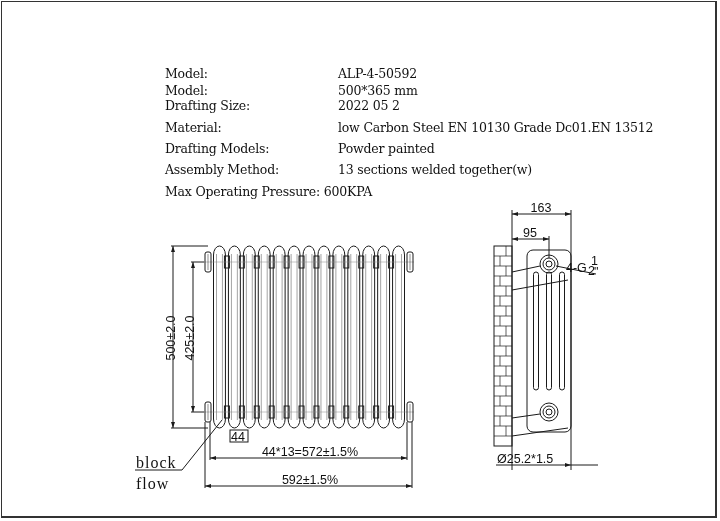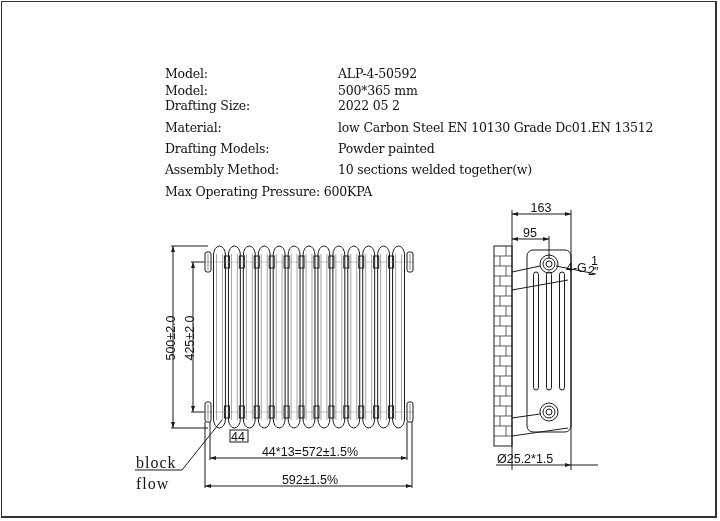--- a/index.html
+++ b/index.html
@@ -33,21 +33,21 @@
     <div class="spec" style="left: 157px; top: 120px;">
       <span class="lbl">Material:</span>
       <span class="val">low Carbon Steel  EN 10130 Grade Dc01.EN 13512</span>
     </div>
     <div class="spec" style="left: 157px; top: 141px;">
       <span class="lbl">Drafting Models:</span>
       <span class="val">Powder painted</span>
     </div>
     <div class="spec" style="left: 157px; top: 162px;">
       <span class="lbl">Assembly Method:</span>
-      <span class="val">10 sections welded together(w)</span>
+      <span class="val">13 sections welded together(w)</span>
     </div>
     <div class="spec" style="left: 157px; top: 184px;">
       <span class="lbl">Max Operating Pressure: 600KPA</span>
     </div>
   </div>
 
 <svg id="drawing" width="720" height="521" viewBox="0 0 720 521">
   <g id="front" stroke="#1a1a1a" fill="none" stroke-width="1">
       <g>
         <rect x="213.5" y="246" width="11.923076923076923" height="182" rx="5.961538461538462" ry="9"></rect>

